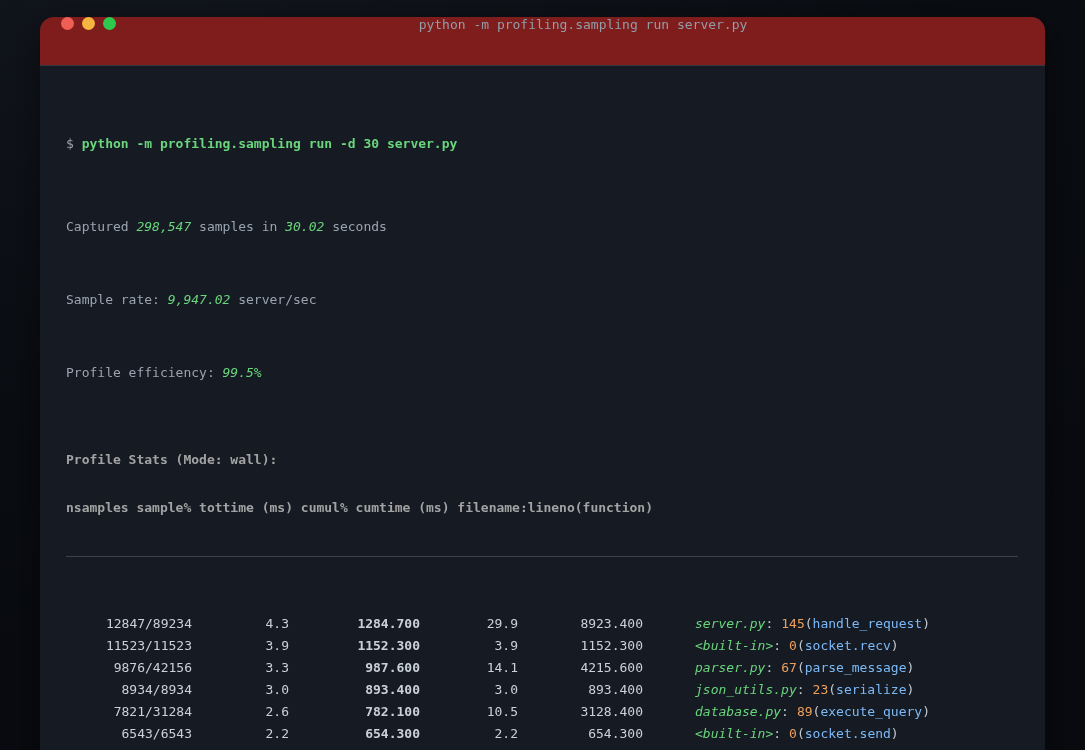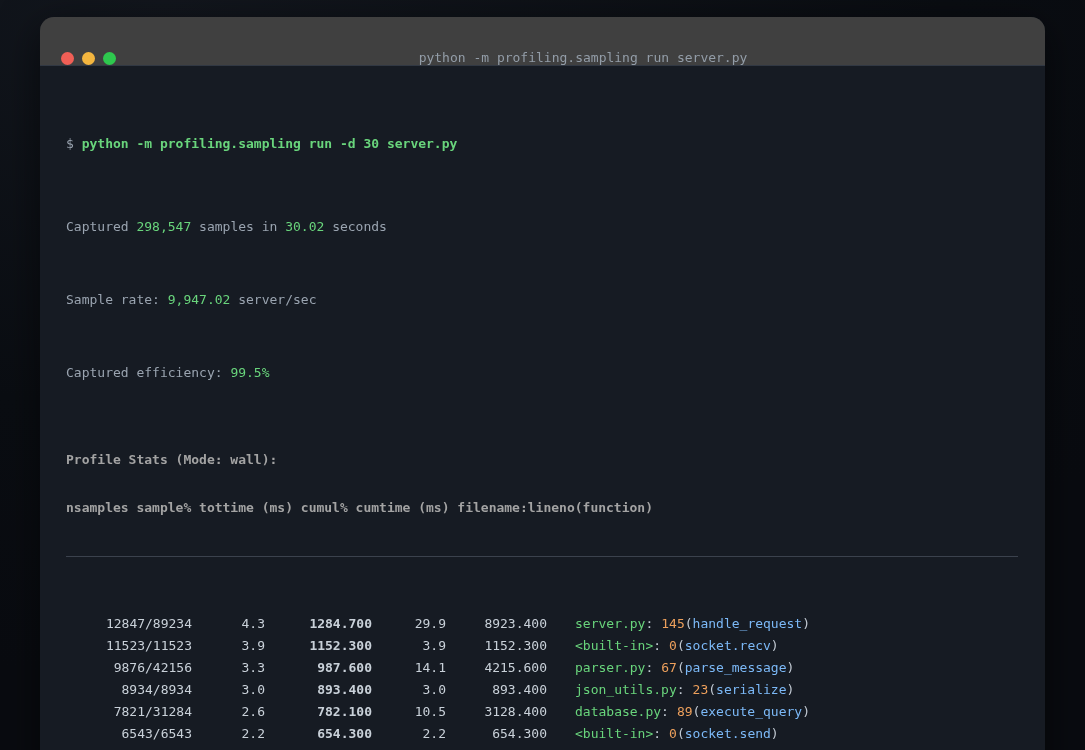--- a/index.html
+++ b/index.html
@@ -8,40 +8,40 @@
     background:radial-gradient(120% 90% at 15% 0%, #12161d 0%, #0a0d12 60%, #090b10 100%);
     font-family:"DejaVu Sans Mono","Liberation Mono",monospace;
     font-size:13px;color:#c9d1d9;
   }
   .window{
     position:absolute;left:40px;top:17px;width:1005px;height:763px;
     background:#161b23;border-radius:14px 14px 0 0;
     box-shadow:0 10px 40px rgba(0,0,0,.55);
   }
   .titlebar{
-    height:48px;display:flex;align-items:flex-end;
-    background:#404040;border-bottom:1px solid #3138433;
+    height:48px;display:flex;align-items:flex-start;
+    background:#7f1d1d;border-bottom:1px solid #3138433;
     border-bottom:1px solid #313843;border-radius:14px 14px 0 0;
   }
   .lights{display:flex;gap:8px;padding-left:21px;width:60px;}
   .light{width:13px;height:13px;border-radius:50%;}
   .title{flex:1;text-align:center;color:#939da8;font-size:13px;}
   .term{padding:24px 27px 0 26px;white-space:pre;}
   .line{line-height:18px;}
   .dim{color:#9aa4b0;}
-  .green{color:#69d57c;}
+  .green{color:#69d57c;font-style:italic;}
   .bgreen{color:#69d57c;font-weight:bold;}
   .orange{color:#eda05c;margin-left:8px;}
   .blue{color:#7cb9f7;}
   .punc{color:#c2cad3;}
   .heading{color:#a3a3a3;font-weight:bold;}
   .mt20{margin-top:20px;} .mt10{margin-top:10px;} .mt24{margin-top:24px;}
   .mt4{}
   .divider{height:1px;background:#3b424d;margin:9px 0 11px 0;}
-  .trow{display:flex;line-height:22px;color:#c9d1d9;}
+  .trow{display:flex;line-height:22px;color:#c9d1d9;gap:24px;}
   .c{display:inline-block;text-align:right;}
   .c1{width:126px;} .c2{width:73px;} .c3{width:107px;font-weight:bold;} .c4{width:74px;} .c5{width:101px;}
   .floc{margin-left:28px;text-align:left;}
 </style>
 </head>
 <body>
 
 <div class="window">
   <div class="titlebar">
     <div class="lights">
@@ -54,21 +54,21 @@
   </div>
 
   <div class="term">
 
     <div class="line"><span class="dim">$ </span><span class="bgreen">python -m profiling.sampling run -d 30 server.py</span></div>
 
     <div class="line mt20"><span class="dim">Captured </span><span class="green">298,547</span><span class="dim"> samples in </span><span class="green">30.02</span><span class="dim"> seconds</span></div>
 
     <div class="line mt10"><span class="dim">Sample rate: </span><span class="green">9,947.02</span><span class="dim"> server/sec</span></div>
 
-    <div class="line mt10"><span class="dim">Captured efficiency: </span><span class="green">99.5%</span></div>
+    <div class="line mt10"><span class="dim">Profile efficiency: </span><span class="green">99.5%</span></div>
 
     <div class="line mt24 heading">Profile Stats (Mode: wall):</div>
     <div class="line mt4 heading">nsamples sample% tottime (ms) cumul% cumtime (ms) filename:lineno(function)</div>
     <div class="divider"></div>
 
     <div><div class="trow"><span class="c c1">12847/89234</span><span class="c c2">4.3</span><span class="c c3">1284.700</span><span class="c c4">29.9</span><span class="c c5">8923.400</span><span class="floc"><span class="green">server.py</span><span class="punc">:</span><span class="orange">145</span><span class="punc">(</span><span class="blue">handle_request</span><span class="punc">)</span></span></div><div class="trow"><span class="c c1">11523/11523</span><span class="c c2">3.9</span><span class="c c3">1152.300</span><span class="c c4">3.9</span><span class="c c5">1152.300</span><span class="floc"><span class="green">&lt;built-in&gt;</span><span class="punc">:</span><span class="orange">0</span><span class="punc">(</span><span class="blue">socket.recv</span><span class="punc">)</span></span></div><div class="trow"><span class="c c1">9876/42156</span><span class="c c2">3.3</span><span class="c c3">987.600</span><span class="c c4">14.1</span><span class="c c5">4215.600</span><span class="floc"><span class="green">parser.py</span><span class="punc">:</span><span class="orange">67</span><span class="punc">(</span><span class="blue">parse_message</span><span class="punc">)</span></span></div><div class="trow"><span class="c c1">8934/8934</span><span class="c c2">3.0</span><span class="c c3">893.400</span><span class="c c4">3.0</span><span class="c c5">893.400</span><span class="floc"><span class="green">json_utils.py</span><span class="punc">:</span><span class="orange">23</span><span class="punc">(</span><span class="blue">serialize</span><span class="punc">)</span></span></div><div class="trow"><span class="c c1">7821/31284</span><span class="c c2">2.6</span><span class="c c3">782.100</span><span class="c c4">10.5</span><span class="c c5">3128.400</span><span class="floc"><span class="green">database.py</span><span class="punc">:</span><span class="orange">89</span><span class="punc">(</span><span class="blue">execute_query</span><span class="punc">)</span></span></div><div class="trow"><span class="c c1">6543/6543</span><span class="c c2">2.2</span><span class="c c3">654.300</span><span class="c c4">2.2</span><span class="c c5">654.300</span><span class="floc"><span class="green">&lt;built-in&gt;</span><span class="punc">:</span><span class="orange">0</span><span class="punc">(</span><span class="blue">socket.send</span><span class="punc">)</span></span></div><div class="trow"><span class="c c1">5678/18934</span><span class="c c2">1.9</span><span class="c c3">567.800</span><span class="c c4">6.3</span><span class="c c5">1893.400</span><span class="floc"></span></div></div>
 
     
 
     

